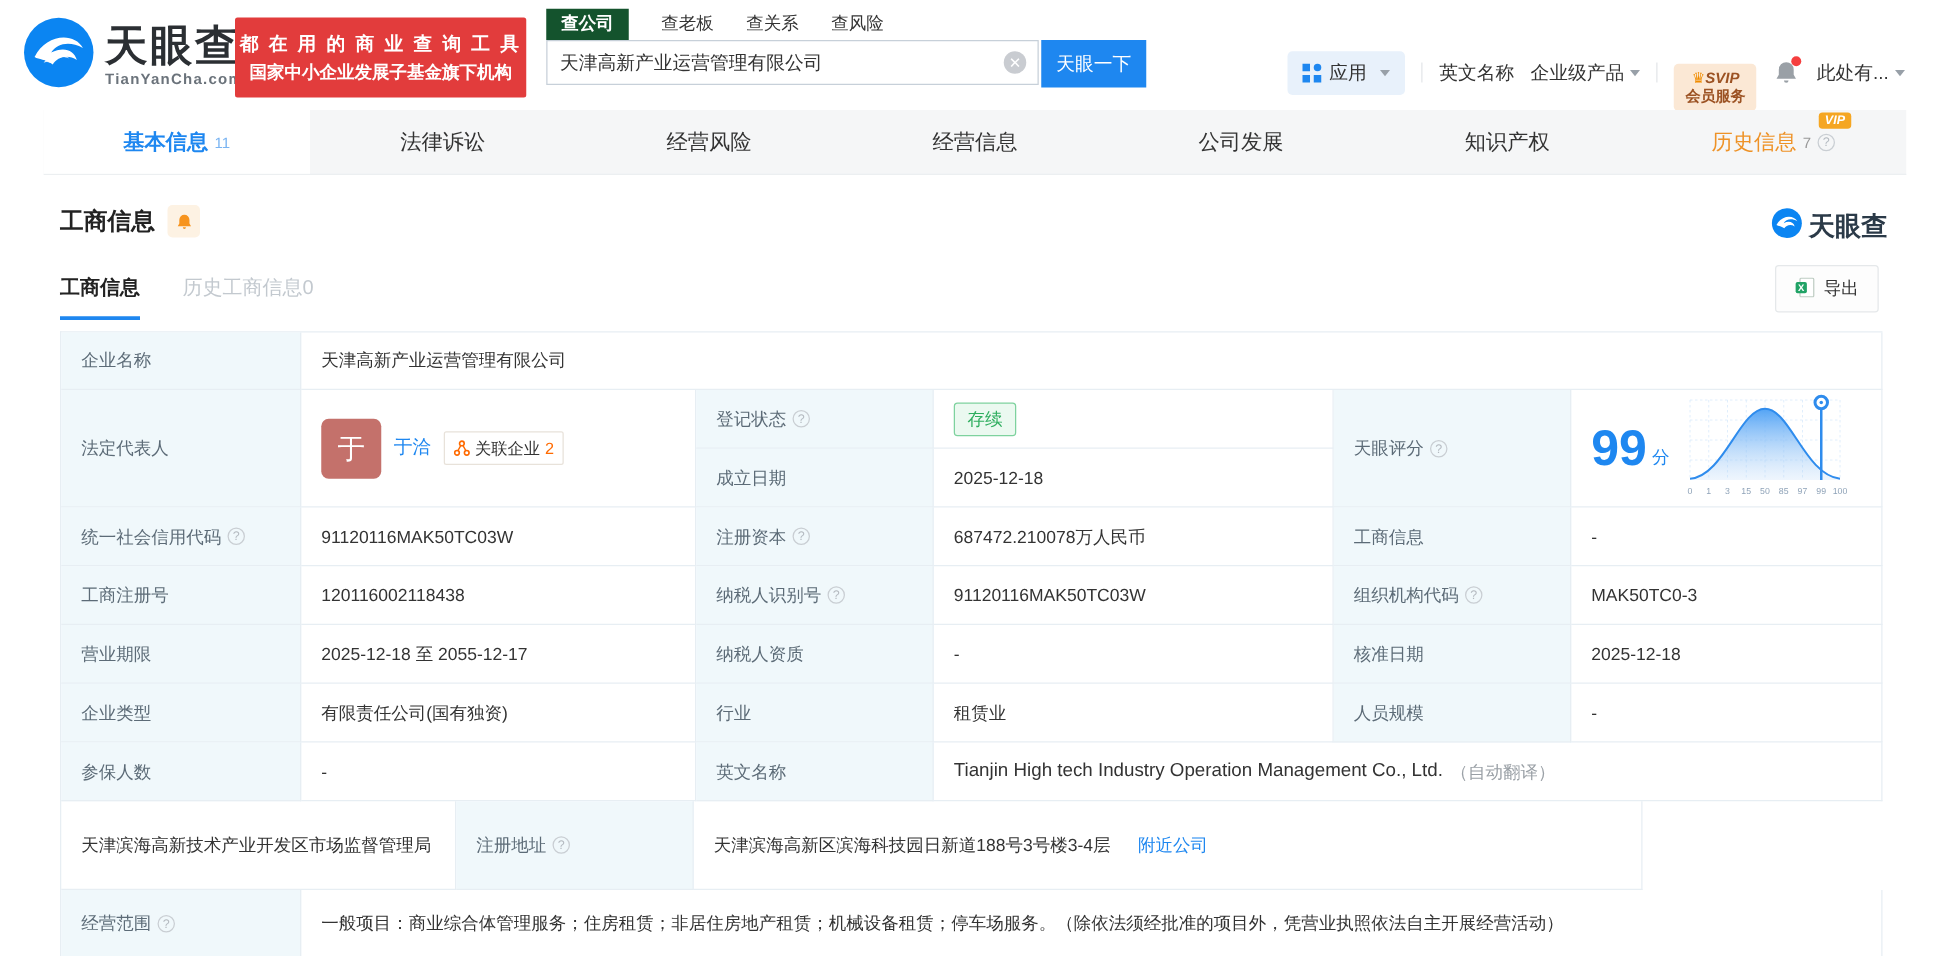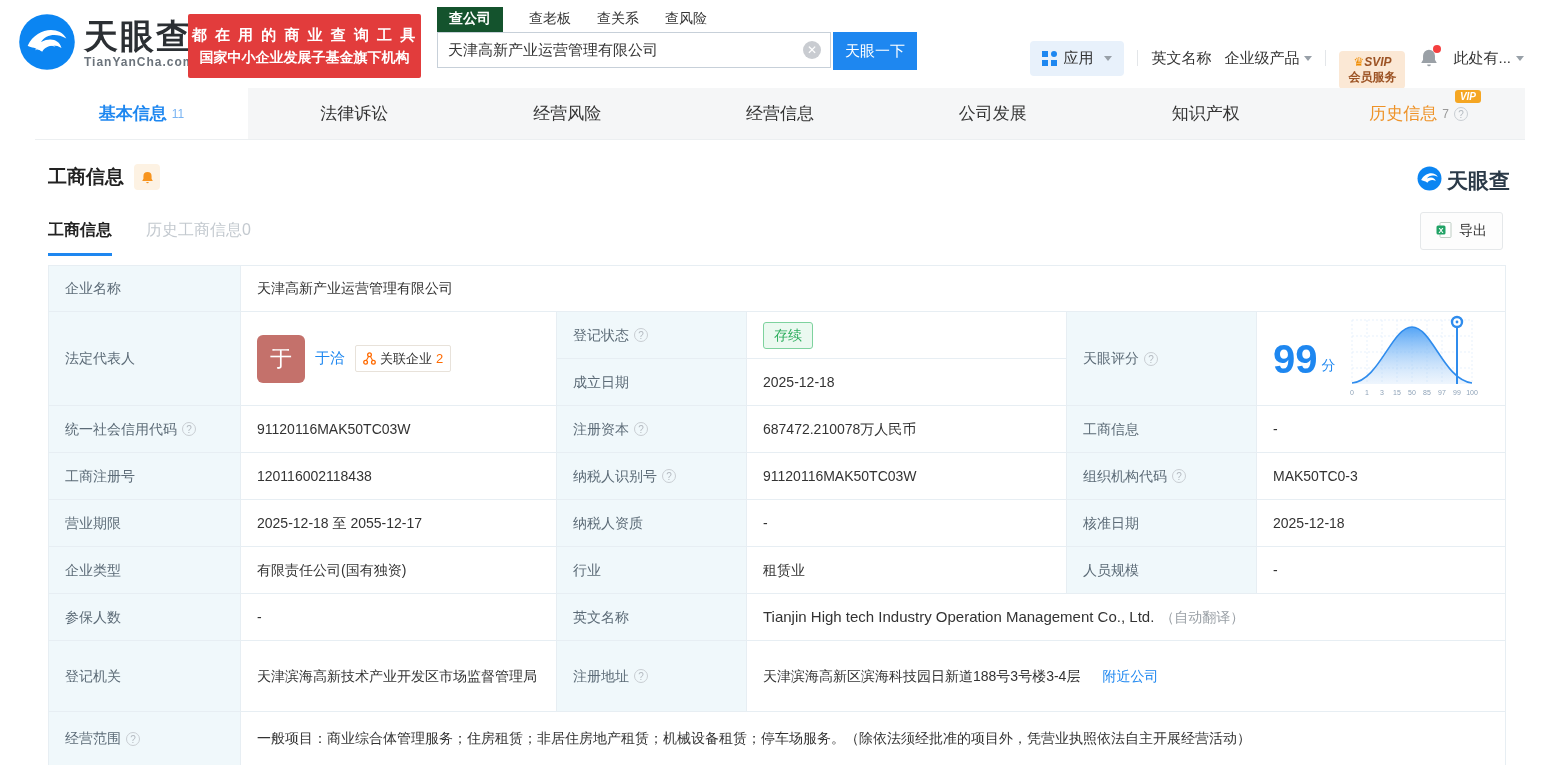--- a/index.html
+++ b/index.html
@@ -369,21 +369,20 @@
     <div class="cell lbl w-l1 h47">参保人数</div>
     <div class="cell w-v1 h47">-</div>
     <div class="cell lbl w-l2 h47">英文名称</div>
     <div class="cell w-span3 h47">
       <span style="font-size:15px;">Tianjin High tech Industry Operation Management Co., Ltd.</span>
       <span class="gray-note">（自动翻译）</span>
     </div>
   </div>
 
   <div class="trow">
-    <div class="cell lbl w-l1 h71">登记机关</div>
     <div class="cell w-v1 h71">天津滨海高新技术产业开发区市场监督管理局</div>
     <div class="cell lbl w-l2 h71">
       <span>注册地址</span>
         <span class="qmark">?</span>
     </div>
     <div class="cell w-span3 h71">
       <span>天津滨海高新区滨海科技园日新道188号3号楼3-4层</span>
       <span class="blue-link" style="margin-left:22px;">附近公司</span>
     </div>
   </div>

